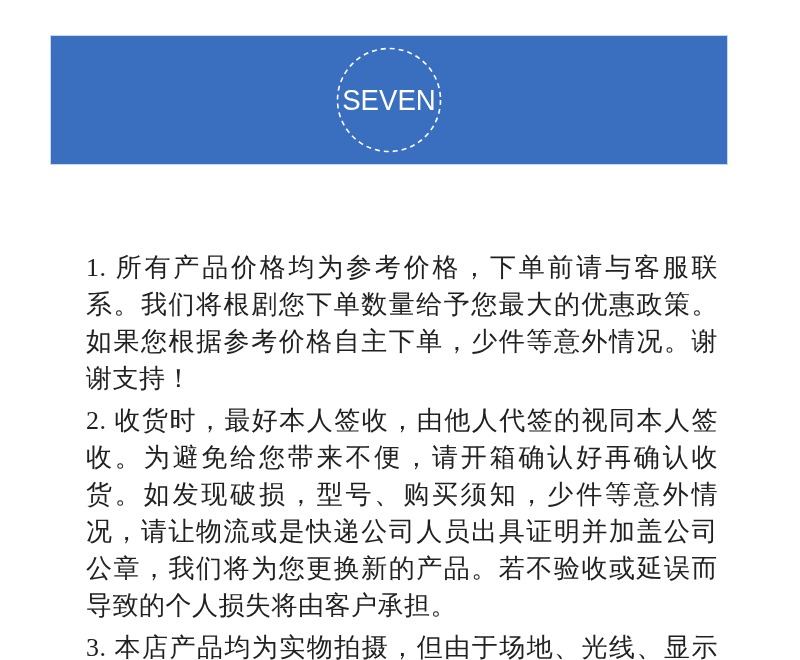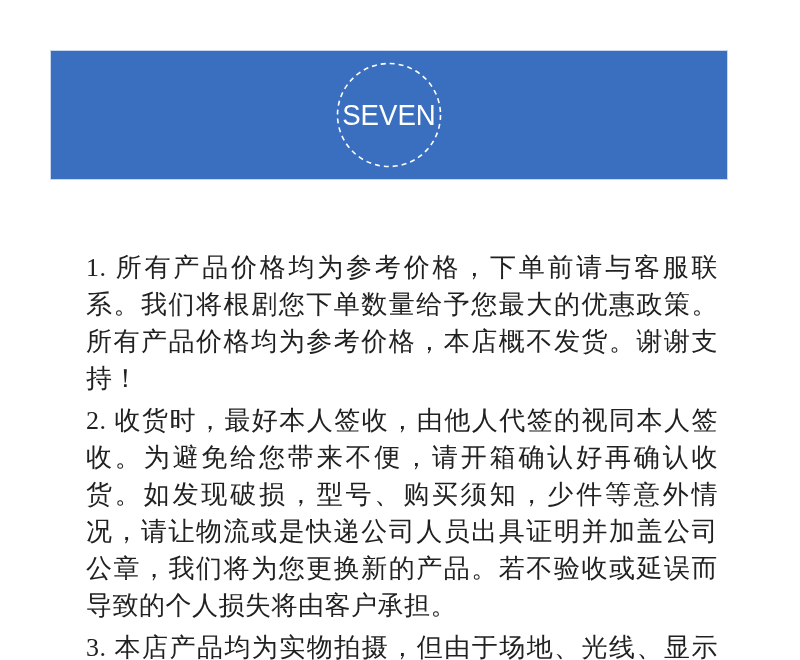--- a/index.html
+++ b/index.html
@@ -10,21 +10,21 @@
     overflow: hidden;
   }
   .page {
     position: relative;
     width: 800px; height: 660px;
     background: var(--page-bg, #ffffff);
   }
   
   .banner {
     position: absolute;
-    left: 50px; top: 50px;
+    left: 50px; top: 35px;
     width: 678px; height: 130px;
     background: var(--banner-bg, #3a6fbf);
     border: 1px solid #c9d8ee;
     display: flex;
     align-items: center;
     justify-content: center;
     gap: 22px;
   }
   .seven-badge {
     position: relative;
@@ -81,18 +81,18 @@
   <div class="banner">
     <div class="seven-badge">
       <svg width="106" height="106" viewBox="0 0 106 106">
         <circle cx="53" cy="53" r="51.5" fill="none" stroke="#ffffff" stroke-width="1.6" stroke-dasharray="5 4"></circle>
       </svg>
       <span class="badge-label">SEVEN</span>
     </div>
   </div>
 
   <div class="notice">
-    <p><span class="marker">1.</span><span>所有产品价格均为参考价格，下单前请与客服联系。我们将根剧您下单数量给予您最大的优惠政策。所有产品价格均为参考价格，本店概不发货。谢谢支持！</span></p>
+    <p><span class="marker">1.</span><span>所有产品价格均为参考价格，下单前请与客服联系。我们将根剧您下单数量给予您最大的优惠政策。如果您根据参考价格自主下单，少件等意外情况。谢谢支持！</span></p>
     <p><span class="marker">2.</span><span>收货时，最好本人签收，由他人代签的视同本人签收。为避免给您带来不便，请开箱确认好再确认收货。如发现破损，型号、购买须知，少件等意外情况，请让物流或是快递公司人员出具证明并加盖公司公章，我们将为您更换新的产品。若不验收或延误而导致的个人损失将由客户承担。</span></p>
     <p><span class="marker">3.</span><span>本店产品均为实物拍摄，但由于场地、光线、显示器、摄影设备的原因，可能会造成一定的色差，请以实物为准，谢谢！</span></p>
   </div>
 
 </div>
 
 </body></html>

